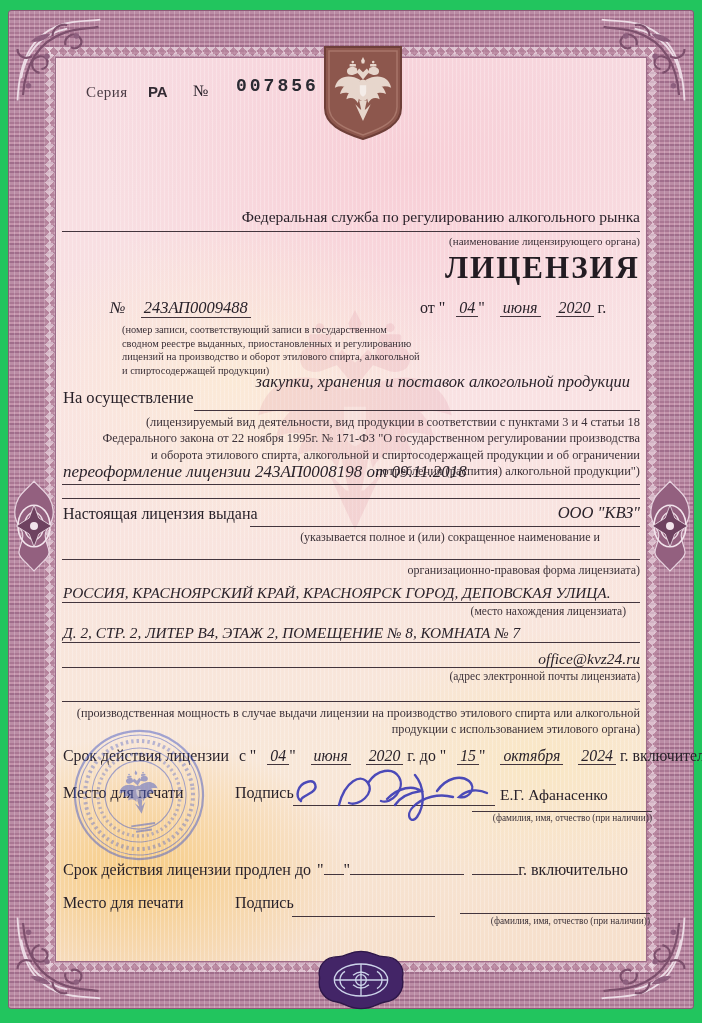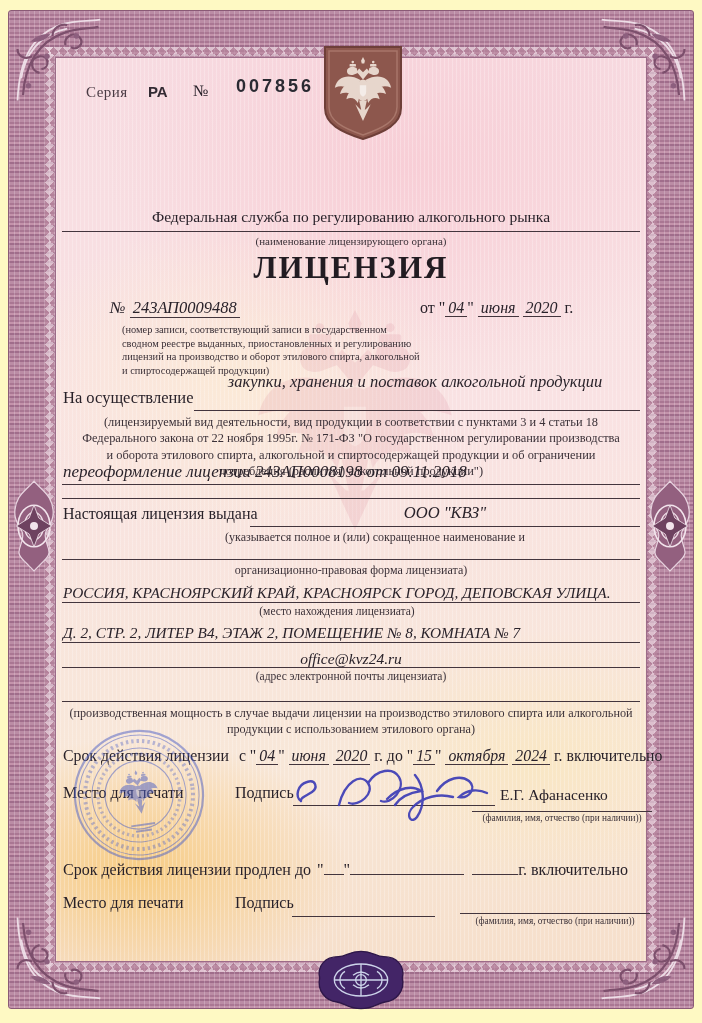--- a/index.html
+++ b/index.html
@@ -1,25 +1,25 @@
 <!DOCTYPE html>
 <html><head>
 <meta charset="utf-8">
 <style>
   html,body{margin:0;padding:0;background:#ffffff;}
-  .page{position:relative;width:702px;height:1023px;background:#fef9c3;overflow:hidden;
+  .page{position:relative;width:702px;height:1023px;background:#22c55e;overflow:hidden;
         font-family:"Liberation Serif",serif;}
   .abs{position:absolute;}
   .t{position:absolute;white-space:nowrap;color:#29222a;font-family:"Liberation Serif",serif;}
-  .ctr{text-align:center;}
+  .ctr{text-align:right;}
   .it{font-style:italic;}
   .b{font-weight:bold;}
   .cap{color:#3b3138;}
   .rule{position:absolute;height:0;border-bottom:1.4px solid #43353d;}
-  .u{border-bottom:1.2px solid #43353d;padding:0 3px;}
+  .u{border-bottom:1.2px solid #43353d;padding:0 3px;margin-left:11px;}
   .bl{display:inline-block;border-bottom:1.4px solid #43353d;height:15px;vertical-align:baseline;}
   
   .frame{position:absolute;left:8px;top:10px;width:684px;height:997px;
     border:1px solid #8a5a76;border-radius:3px;
     background:
       repeating-linear-gradient(90deg, rgba(255,255,255,0.20) 0 1px, rgba(255,255,255,0) 1px 5px),
       repeating-linear-gradient(0deg,#c493ab 0 2px,#aa7793 2px 4px,#bb8ca5 4px 7px,#a06d8b 7px 9px);}
   .zig{position:absolute;background:repeating-conic-gradient(from 45deg,#b9879f 0 25%,#f3e2ea 0 50%);
        background-size:9px 9px;opacity:.6;}
   .frame-inner{position:absolute;left:46px;top:46px;right:46px;bottom:46px;border:1px solid #9c6b88;
@@ -139,21 +139,21 @@
   <svg class="abs" style="left:321px;top:44px" width="84" height="98" viewBox="0 0 84 98">
     <path d="M4 3 H80 V64 C80 80 64 88 42 95 C20 88 4 80 4 64 Z" fill="#8d574d"></path>
     <path d="M4 3 H80 V64 C80 80 64 88 42 95 C20 88 4 80 4 64 Z" fill="none" stroke="#6e3f38" stroke-width="2"></path>
     <path d="M8 7 H76 V63 C76 77 62 84 42 91 C22 84 8 77 8 63 Z" fill="none" stroke="#a8766a" stroke-width="1.5"></path>
     <use href="#eagle" x="10" y="10" width="64" height="70" style="color:#e7d6cc"></use>
   </svg>
 
   <span class="t" style="left:86px;top:84px;font-size:15px;letter-spacing:.5px;color:#4a3b44">Серия</span>
   <span class="t b" style="left:148px;top:83px;font-size:15px;font-family:'Liberation Sans',sans-serif;color:#332b33">РА</span>
   <span class="t" style="left:193px;top:82px;font-size:16px">№</span>
-  <span class="t b" style="left:236px;top:76px;font-size:18px;letter-spacing:3px;font-family:Liberation Sans, sans-serif;color:#2a2a32">007856</span>
+  <span class="t b" style="left:236px;top:76px;font-size:18px;letter-spacing:3px;font-family:Liberation Mono, monospace;color:#2a2a32">007856</span>
 
   <div class="t ctr" style="left:62px;top:208px;width:578px;font-size:15.5px">Федеральная служба по регулированию алкогольного рынка</div>
   <div class="rule" style="left:62px;top:231px;width:578px"></div>
   <div class="t ctr cap" style="left:62px;top:235px;width:578px;font-size:11px">(наименование лицензирующего органа)</div>
 
   <div class="t ctr b" style="left:62px;top:250px;width:578px;font-size:31px;letter-spacing:2px;color:#221c22">ЛИЦЕНЗИЯ</div>
 
   <span class="t it" style="left:110px;top:298px;font-size:16.5px"><span>№</span> <span class="u">243АП0009488</span></span>
   <span class="t" style="left:420px;top:299px;font-size:16px"><span>от "</span><span class="u it">04</span><span>" </span><span class="u it">июня</span> <span class="u it">2020</span><span> г.</span></span>
 

